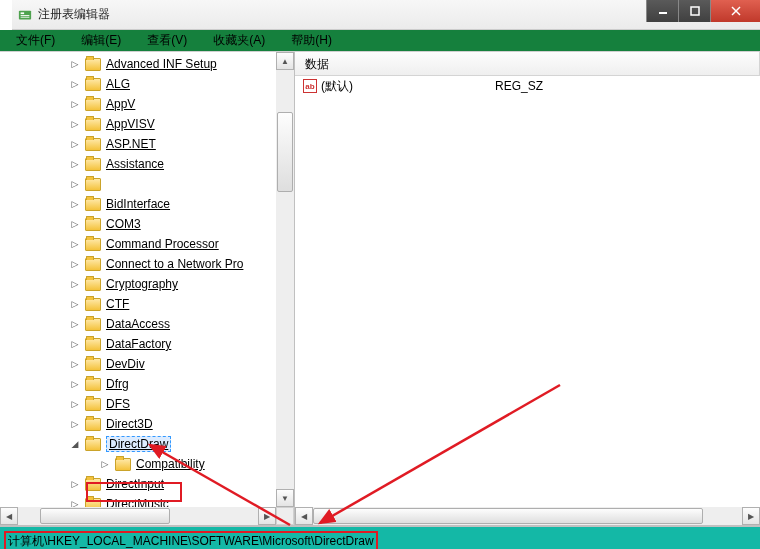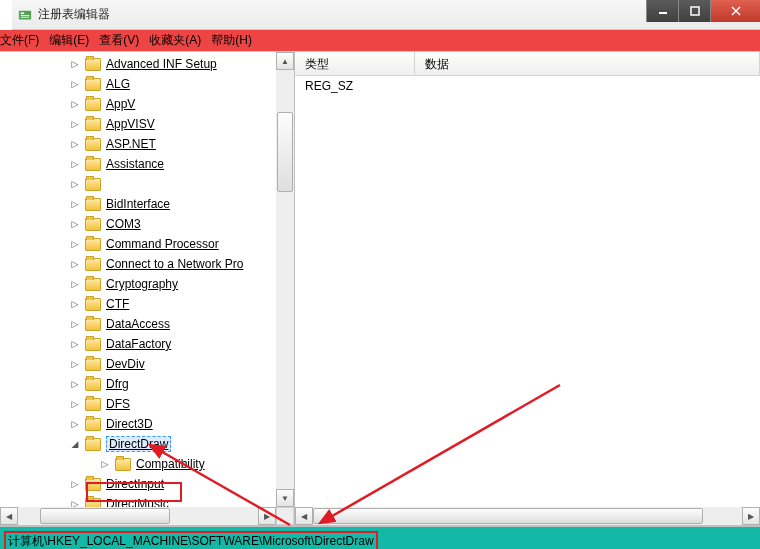--- a/index.html
+++ b/index.html
@@ -6,21 +6,21 @@
 body { background: #fff; width: 760px; height: 549px; overflow: hidden; position: relative; }
 
 .titlebar { height: 30px; background: linear-gradient(#f7f7f7,#ebebeb); border-bottom: 1px solid #ccc; display: flex; align-items: center; padding-left: 6px; position: relative; margin-left: 12px; }
 .titlebar .icon { width: 14px; height: 14px; margin-right: 6px; }
 .titlebar span { color: #222; }
 .winbtns { position: absolute; right: 0; top: 0; display: flex; height: 22px; }
 .winbtn { height: 22px; display: flex; align-items: center; justify-content: center; border-left: 1px solid #888; }
 .min, .max { width: 32px; background: linear-gradient(#5a5a5a,#404040); color: #fff; }
 .close { width: 50px; background: linear-gradient(#e06050,#c0392b); color: #fff; }
 
-.menubar { height: 22px; background: #ef4444; border-bottom: 1px solid #d0d0d0; display: flex; align-items: center; padding-left: 0; gap: 10px; }
+.menubar { height: 22px; background: #15803d; border-bottom: 1px solid #d0d0d0; display: flex; align-items: center; padding-left: 16px; gap: 26px; }
 .menubar span { color: #000; cursor: default; }
 
 .content { display: flex; height: 474px; border-bottom: 1px solid #c0c0c0; }
 
 .leftpane { width: 295px; border-right: 1px solid #c0c0c0; position: relative; overflow: hidden; }
 .tree { position: absolute; top: 0; left: 0; right: 18px; bottom: 18px; overflow: hidden; padding-top: 2px; }
 .treerow { display: flex; align-items: center; height: 20px; white-space: nowrap; padding-left: 70px; }
 .treerow.child { padding-left: 100px; }
 .treerow .exp { width: 10px; height: 10px; margin-right: 5px; color: #555; display: inline-flex; align-items: center; justify-content: center; font-size: 9px; }
 .folder { width: 16px; height: 13px; background: linear-gradient(#ffe9a8,#f4c23c); border: 1px solid #caa32a; border-radius: 1px; margin-right: 5px; position: relative; }
@@ -227,24 +227,27 @@
     <div class="hscroll">
       <div class="hscrollbtn">◀</div>
       <div class="hthumb"></div>
       <div class="hscrollbtn right">▶</div>
     </div>
     <div class="corner"></div>
   </div>
 
   <div class="rightpane">
     <div class="colheaders">
-      <div class="col-type">类型</div>
       <div class="col-data">数据</div>
     </div>
     <div class="datarow">
+      <div class="cell-name">
+        <span class="regicon">ab</span>
+        <span>(默认)</span>
+      </div>
       <div class="cell-type">REG_SZ</div>
     </div>
     <div class="hscroll">
       <div class="hscrollbtn">◀</div>
       <div class="hthumb"></div>
       <div class="hscrollbtn right">▶</div>
     </div>
   </div>
 </div>
 

